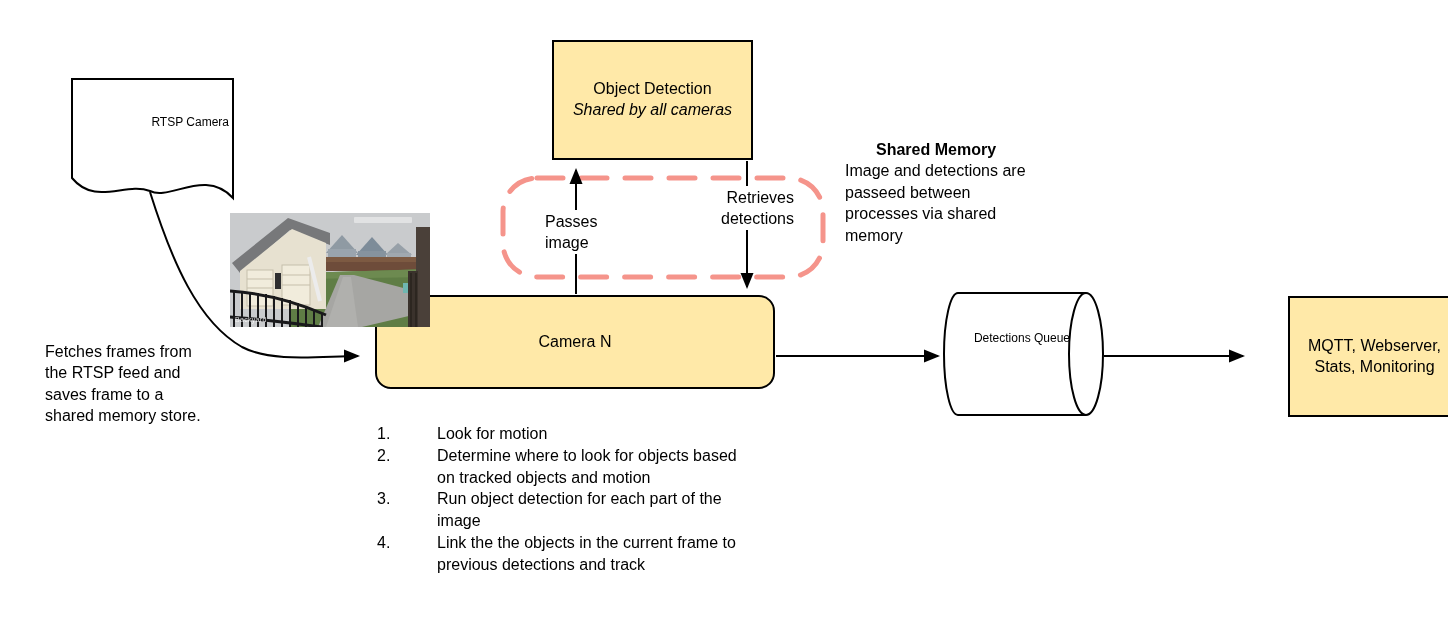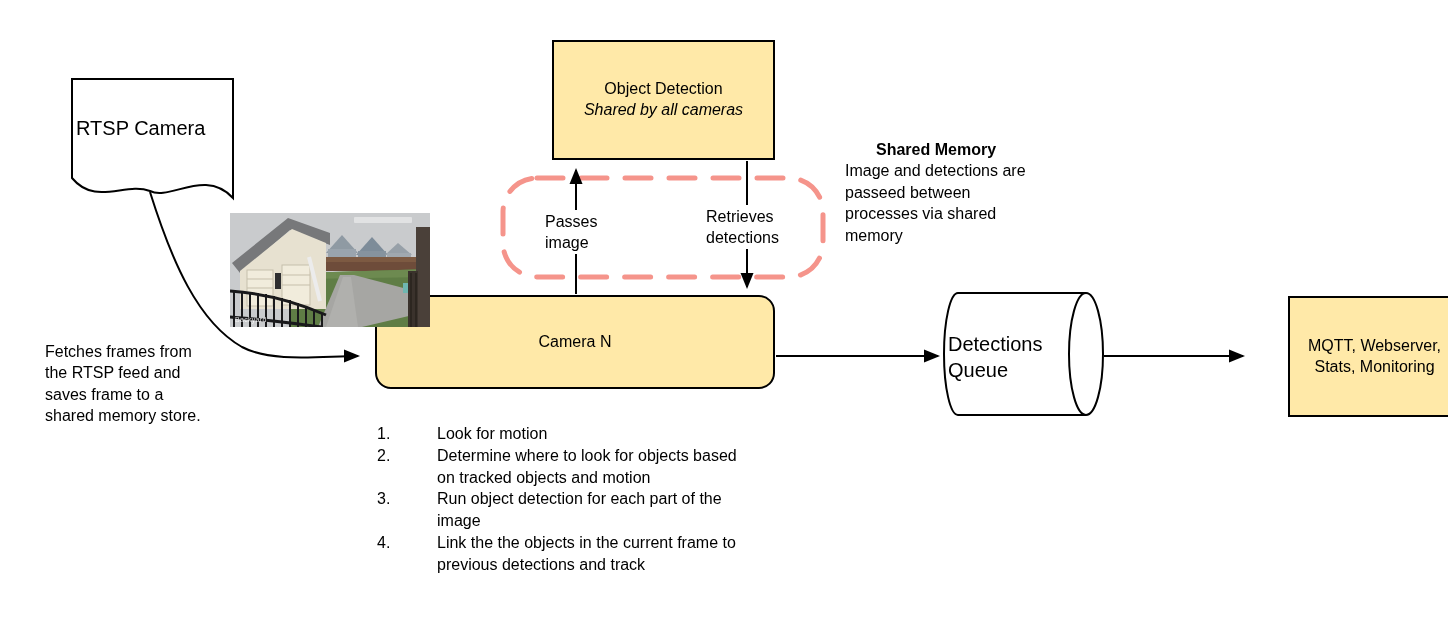--- a/index.html
+++ b/index.html
@@ -9,21 +9,21 @@
   }
   #lines{position:absolute;left:0;top:0;width:1448px;height:625px;}
   .box{
     position:absolute;box-sizing:border-box;border:2px solid #000;background:#FFE9A8;
     display:flex;align-items:center;justify-content:center;text-align:center;
     font-size:16px;line-height:1.3;
   }
   .box .inner{padding:0 8px;}
   .subtitle{font-style:italic;}
   .shape-label{
-    position:absolute;font-size:20px;text-align:left;line-height:1.3;
+    position:absolute;font-size:12px;text-align:right;line-height:1.3;
   }
   .note{
     position:absolute;font-size:16px;line-height:1.34;
   }
   .note .note-title{font-weight:bold;margin-left:31px;}
   .arrow-label{
     position:absolute;background:#ffffff;font-size:16px;line-height:1.32;padding:1px 2px;
   }
   .steps{position:absolute;left:377px;top:423px;font-size:16px;line-height:1.36;}
   .step-row{display:flex;}
@@ -67,39 +67,39 @@
     <path d="M776,356 L938,356" fill="none" stroke="#000" stroke-width="2" marker-end="url(#arrow)"></path>
 
     <path d="M1086,293 L958,293 A14,61 0 0 0 958,415 L1086,415" fill="#ffffff" stroke="#000" stroke-width="2"></path>
     <ellipse cx="1086" cy="354" rx="17" ry="61" fill="#ffffff" stroke="#000" stroke-width="2"></ellipse>
 
     <path d="M1104,356 L1243,356" fill="none" stroke="#000" stroke-width="2" marker-end="url(#arrow)"></path>
   </svg>
 
   <div class="shape-label" style="left:76px;top:115px;width:153px;">RTSP Camera</div>
 
-  <div class="box" style="left:552px;top:40px;width:223px;height:120px;">
+  <div class="box" style="left:552px;top:40px;width:201px;height:120px;">
     <div class="inner">
       <div>Object Detection</div>
       <div class="subtitle">Shared by all cameras</div>
     </div>
   </div>
 
   <div class="box" style="left:375px;top:295px;width:400px;height:94px;border-radius:16px;">
     <div class="inner">Camera N</div>
   </div>
 
   <div class="box" style="left:1288px;top:296px;width:173px;height:121px;">
     <div class="inner">MQTT, Webserver, Stats, Monitoring</div>
   </div>
 
   <div class="shape-label" style="left:948px;top:331px;width:122px;">Detections Queue</div>
 
   <div class="arrow-label" style="left:543px;top:210px;width:62px;">Passes image</div>
-  <div class="arrow-label" style="left:704px;top:205px;width:88px;">Retrieves detections</div>
+  <div class="arrow-label" style="left:704px;top:186px;width:88px;text-align:right;">Retrieves detections</div>
 
   <div class="note" style="left:845px;top:139px;width:198px;">
     <div class="note-title">Shared Memory</div>
     <div>Image and detections are passeed between processes via shared memory</div>
   </div>
 
   <div class="note" style="left:45px;top:341px;width:168px;">Fetches frames from the RTSP feed and saves frame to a shared memory store.</div>
 
 
   <div class="steps">

